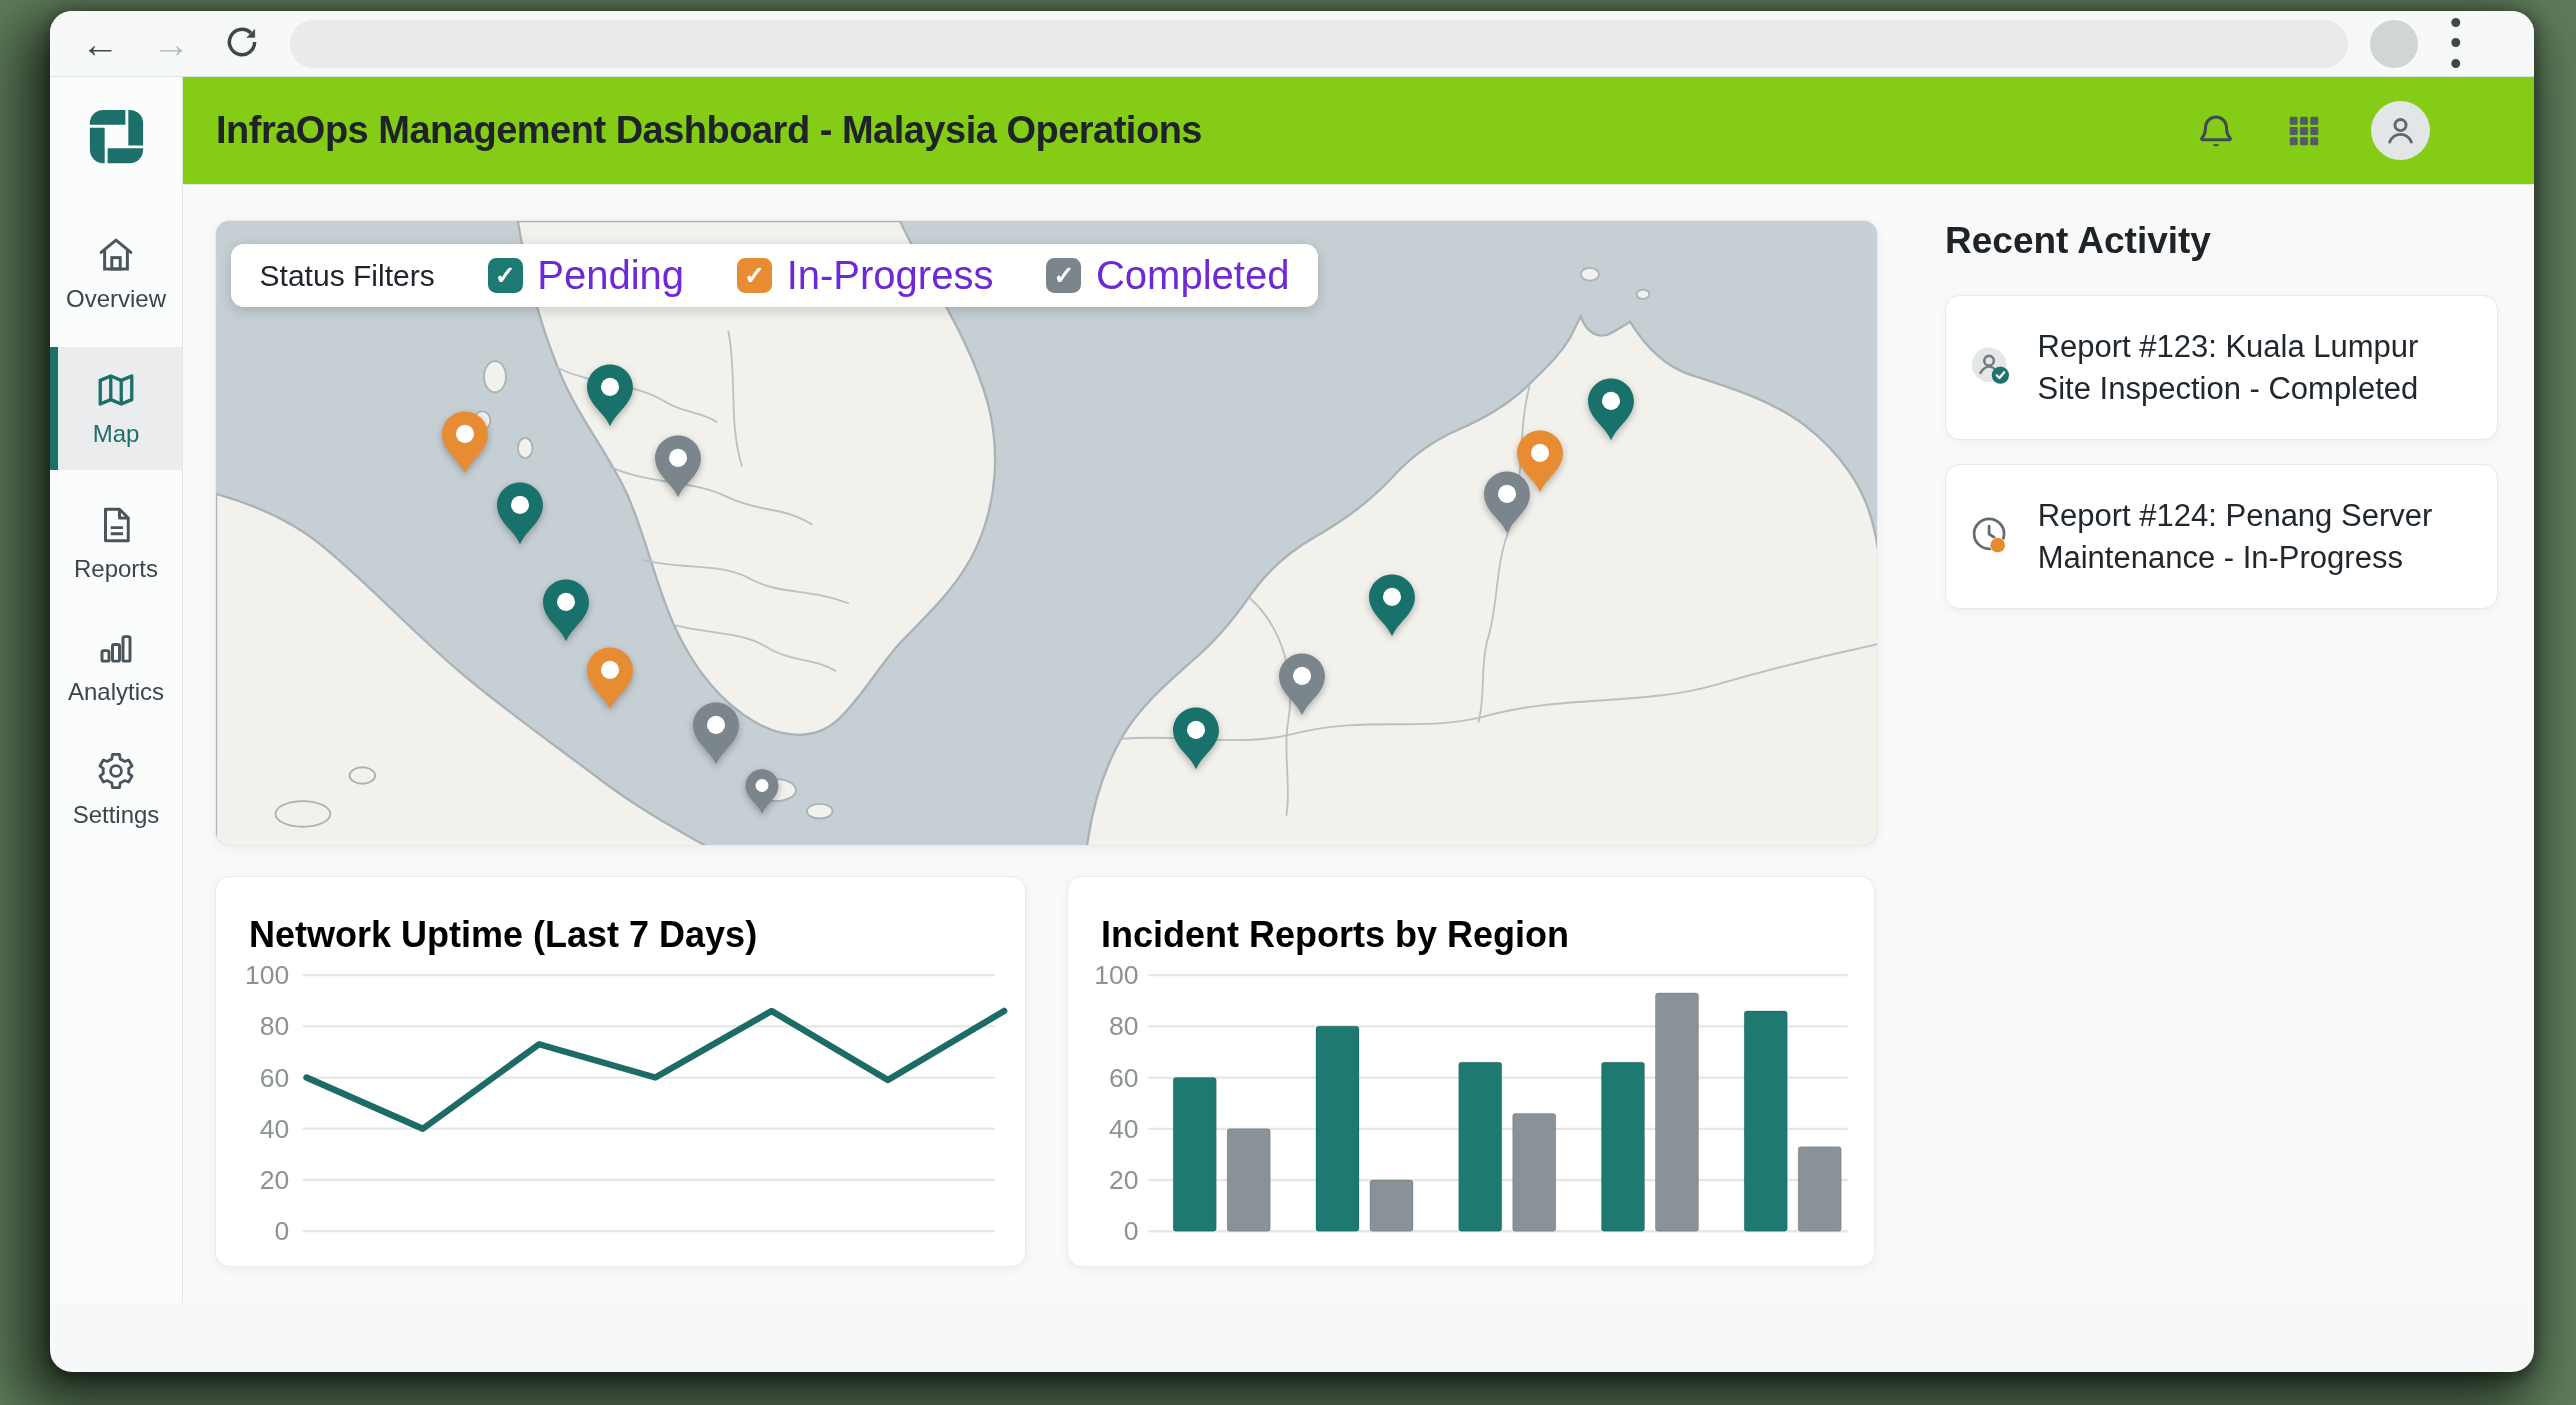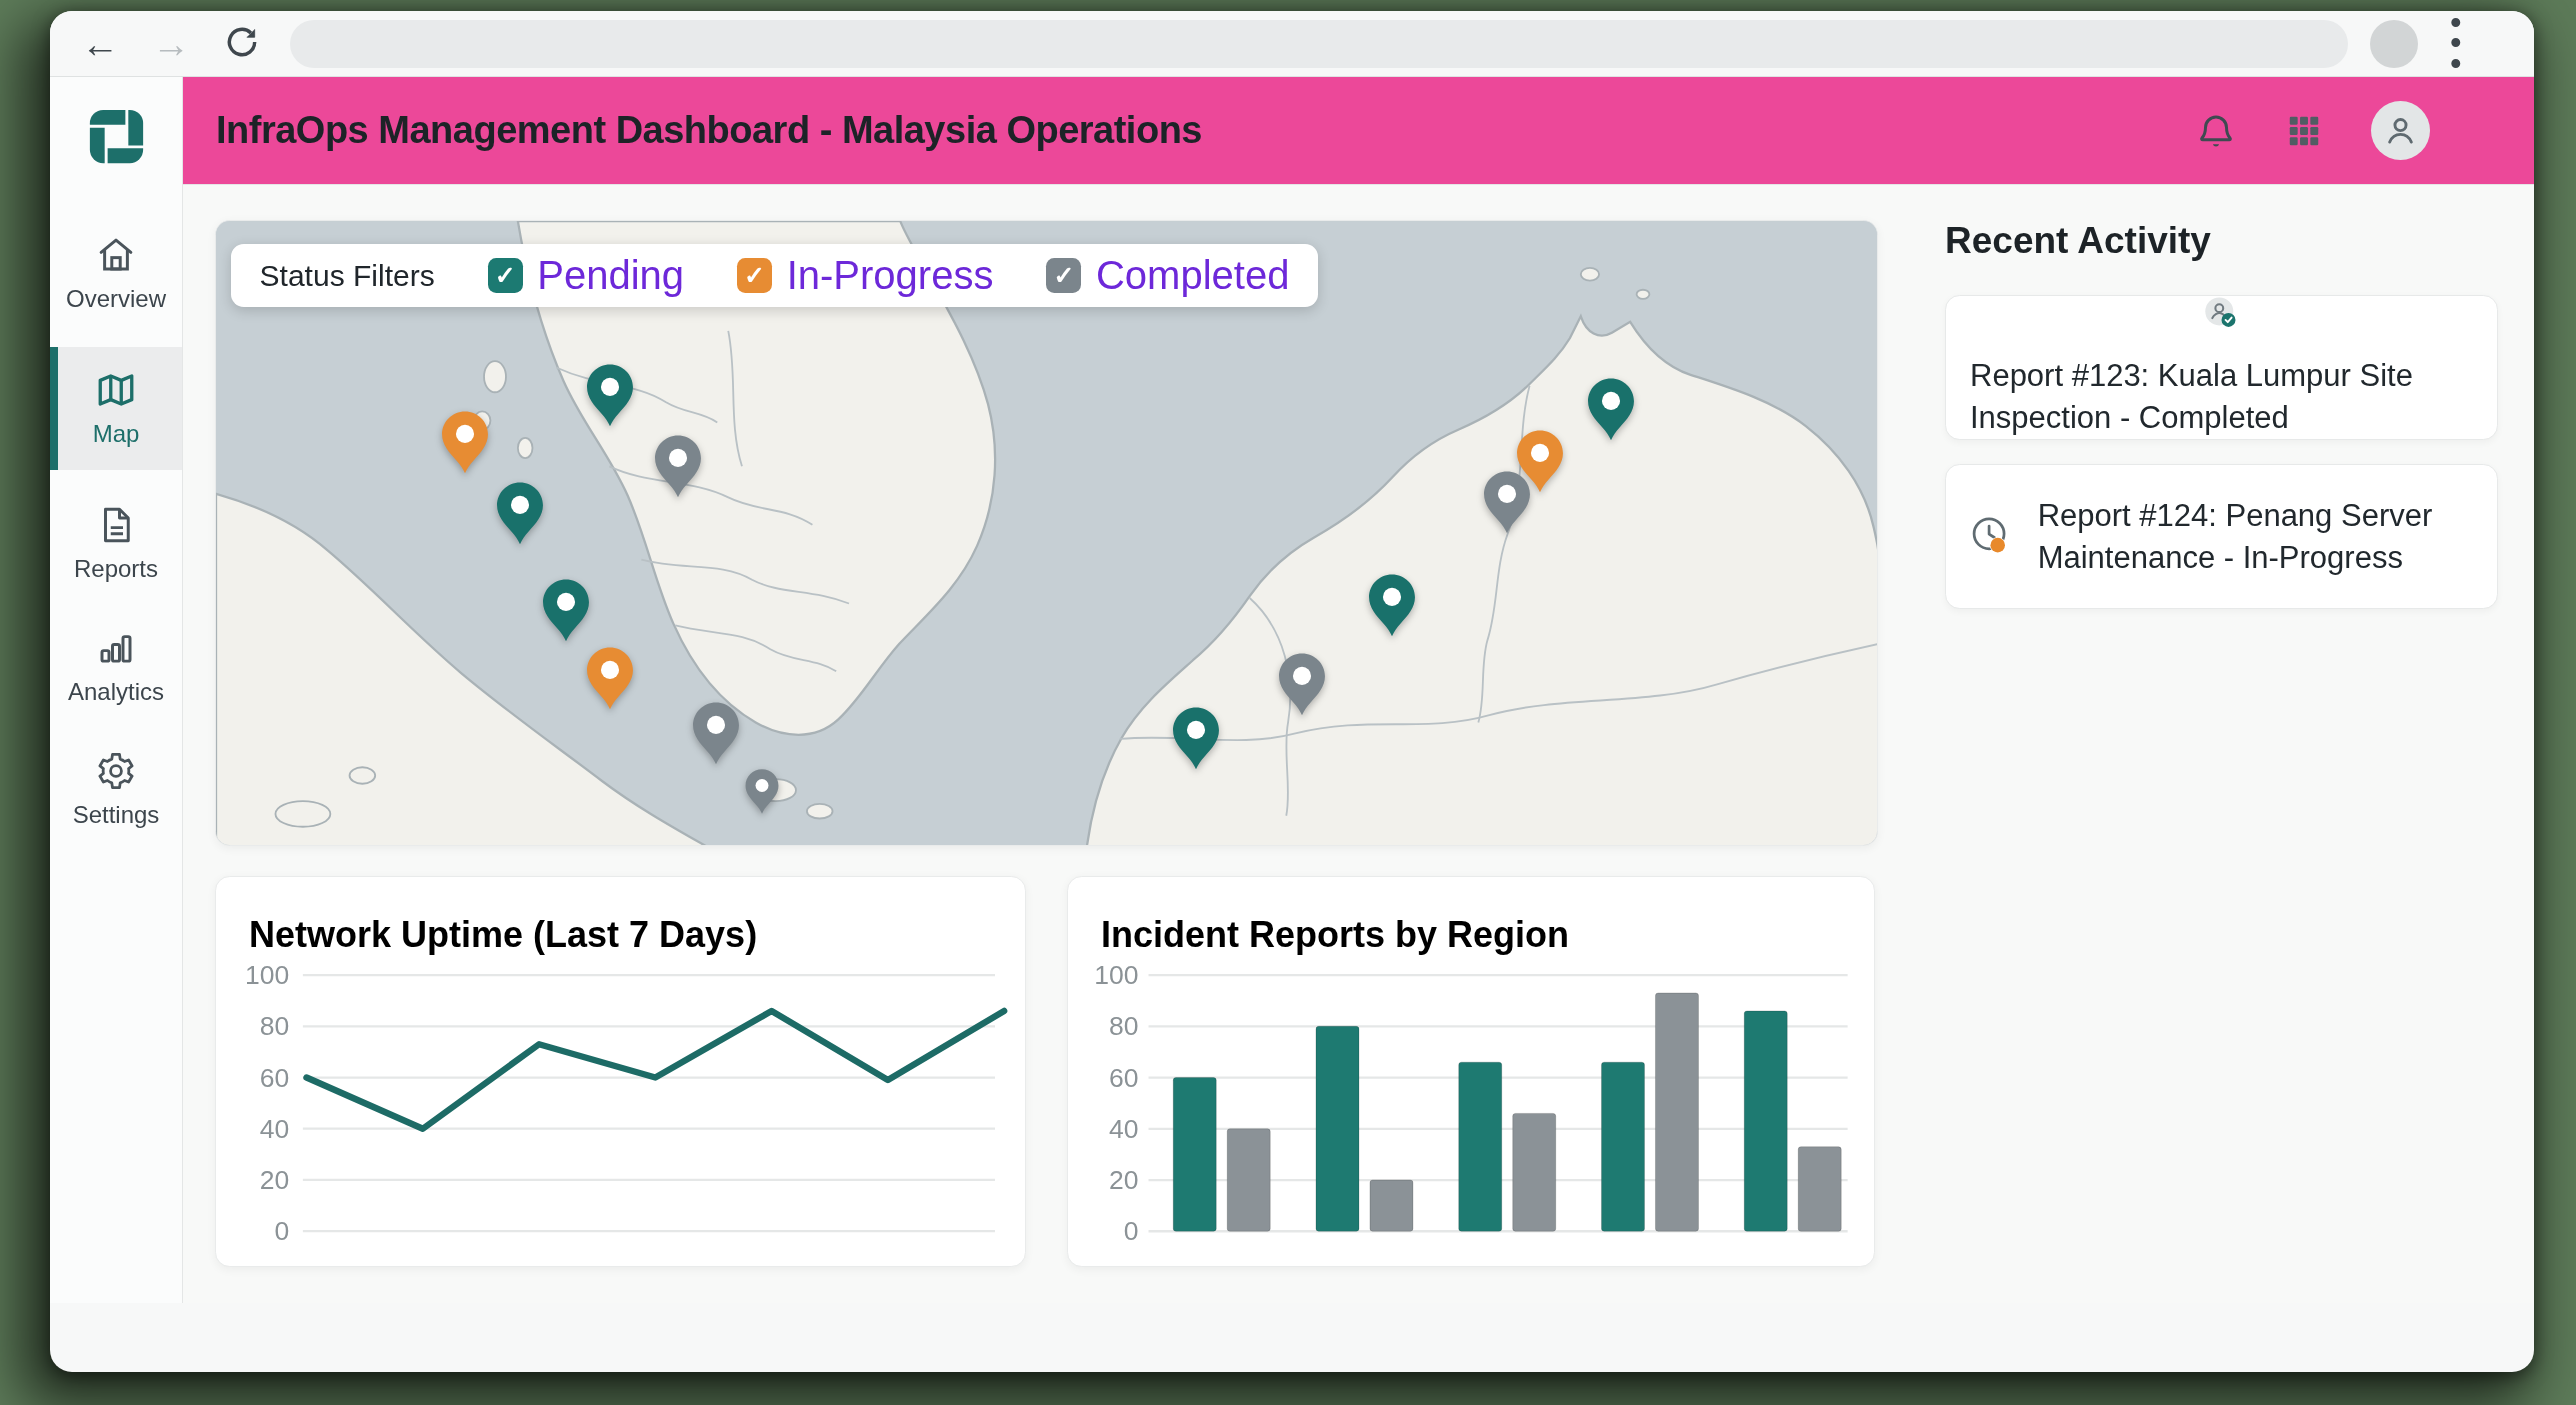--- a/index.html
+++ b/index.html
@@ -53,21 +53,21 @@
   .nav-item .nav-label { font-size:24px; color:#3c454c; }
   .nav-item.active { height:123px; background:#ebeced; color:#1d6f6a; }
   .nav-item.active .nav-label { color:#1d6f6a; }
   .nav-item.active::before {
     content:""; position:absolute; left:0; top:0; bottom:0; width:8.2px; background:#1d6f6a;
   }
   .nav-item svg { width:42px; height:42px; }
 
   .main { flex:1; display:flex; flex-direction:column; min-width:0; }
   .main-header {
-    height:108px; background:#ec4899; border-bottom:1.8px solid #e4e6e6;
+    height:108px; background:#84cc16; border-bottom:1.8px solid #e4e6e6;
     display:flex; align-items:center; padding:0 104px 0 33px; flex-shrink:0;
   }
   .page-title { font-size:38px; font-weight:700; color:#1d2327; letter-spacing:-0.5px; }
   .header-icons { margin-left:auto; display:flex; align-items:center; gap:48px; }
   .hicon { color:#3f4a51; display:flex; }
   .header-avatar {
     width:59px; height:59px; border-radius:50%; background:#e3e6e7;
     display:flex; align-items:center; justify-content:center; color:#5f6a70;
   }
 
@@ -100,21 +100,21 @@
   .chart-title { position:absolute; left:33px; top:37px; font-size:36px; font-weight:700; color:#000000; }
   .chart-svg { position:absolute; left:0; top:0; }
 
   .activity { position:absolute; left:1762px; top:35px; width:553px; }
   .activity-title { font-size:37px; font-weight:700; color:#1d2327; }
   .activity-card {
     margin-top:24px; background:#fff; border:1.8px solid #e7e9e9; border-radius:14.6px;
     box-shadow:0 2.7px 7.3px rgba(0,0,0,0.04);
     height:145px; display:flex; align-items:center; padding:0 24px; gap:24px;
   }
-  .activity-card:first-of-type { margin-top:33px;flex-direction:column; }
+  .activity-card:first-of-type { margin-top:33px; }
   .activity-text { font-size:31px; color:#21282d; line-height:1.35; }
 </style>
 </head>
 <body>
 
 <div class="window">
 
 
   <div class="toolbar">
     <span class="nav-arrow">←</span>

